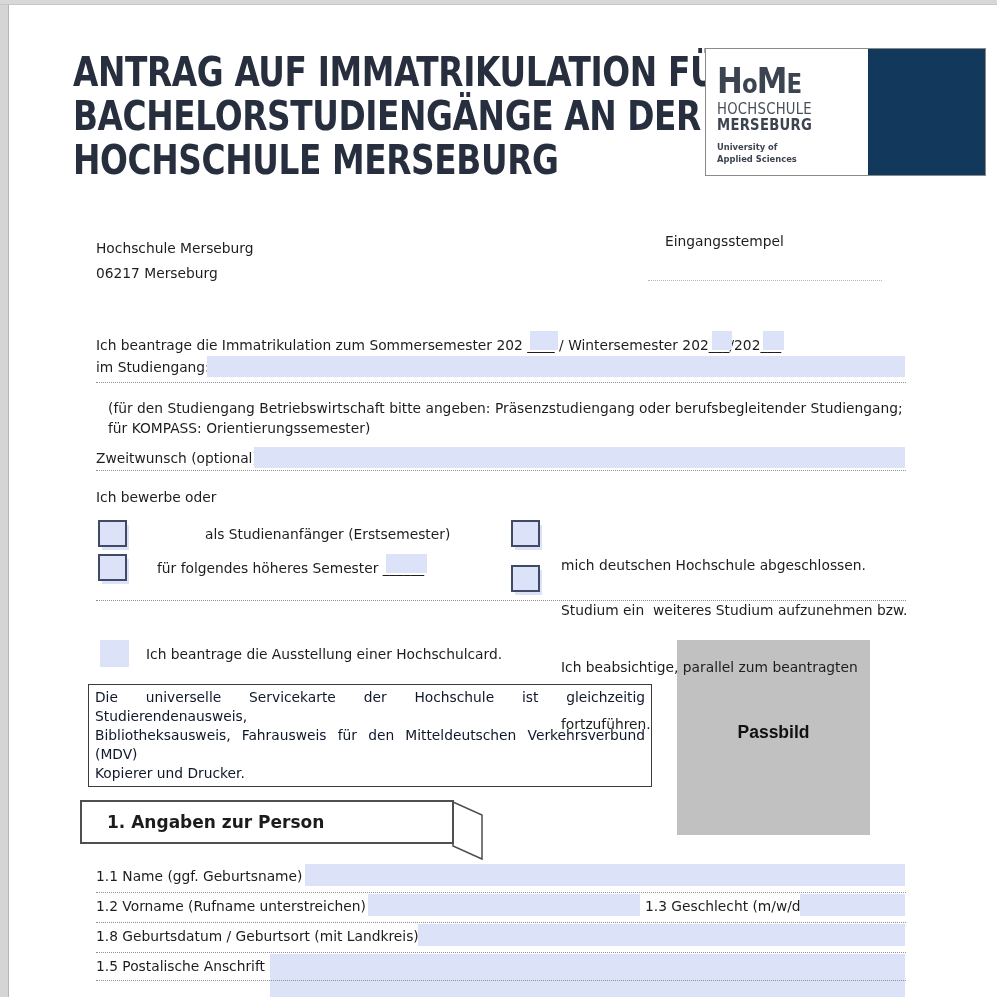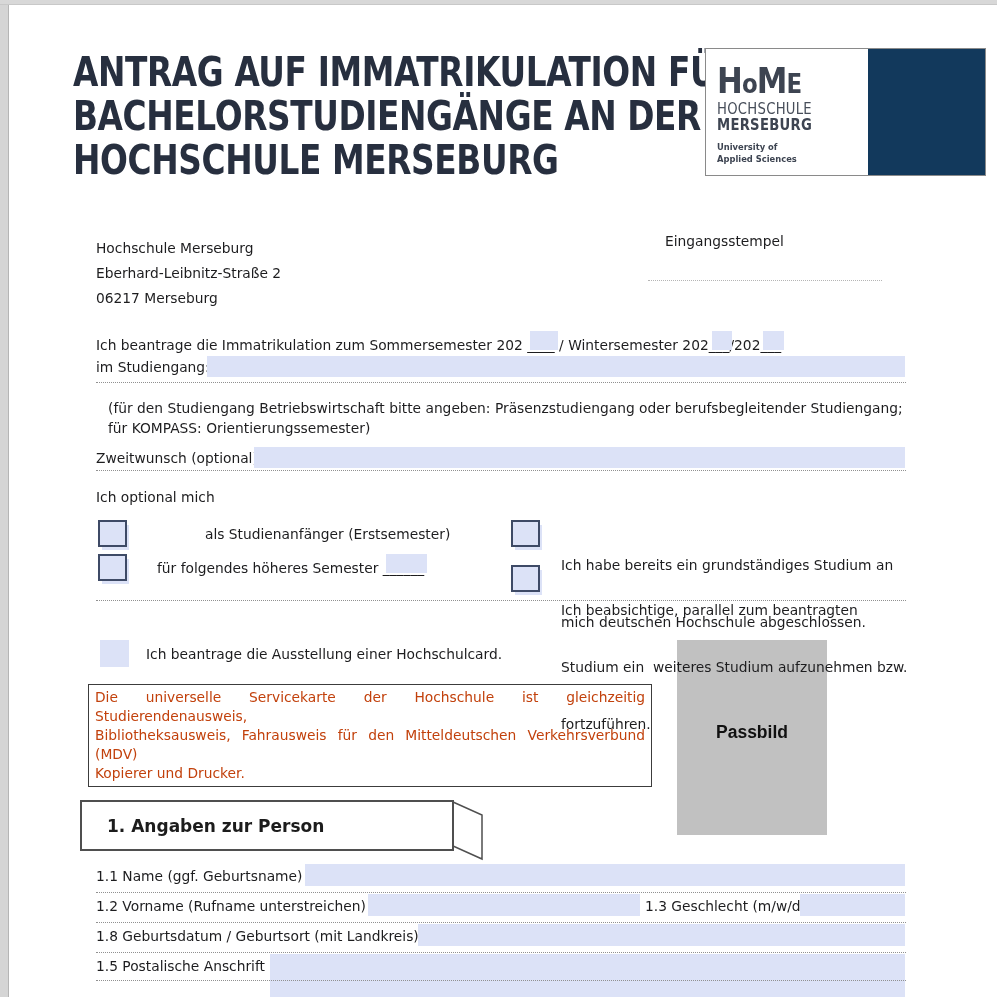--- a/index.html
+++ b/index.html
@@ -72,28 +72,28 @@
   .cb3-text { left:561px; top:518px; line-height:19px; z-index:1; }
   .cb4-text { left:561px; top:563px; line-height:19px; z-index:1; }
   .cb5-label { left:146px; top:646px; }
 
   
   .year { position:relative; display:inline-block; }
   .year-hl { position:absolute; left:3px; bottom:3px; width:100%; height:19px; background:#dce2f7; }
   .us { position:relative; }
 
   .service-box { left:88px; top:684px; width:550px; border:1px solid #3c3c3c; padding:3px 6px;
-                 font-size:13.8px; line-height:19px; color:#c2410c; background:#fff; }
+                 font-size:13.8px; line-height:19px; color:#0f172a; background:#fff; }
   .just { text-align:justify; text-align-last:justify; }
 
-  .passbild { left:677px; top:640px; width:150px; height:195px; background:#c1c1c1;
+  .passbild { left:677px; top:640px; width:193px; height:195px; background:#c1c1c1;
               display:flex; align-items:center; justify-content:center; padding-bottom:10px; box-sizing:border-box;
               font-family:"Liberation Sans", sans-serif; font-weight:bold; font-size:17.5px; color:#111; }
 
-  .sec-hdr { left:80px; top:800px; width:374px; height:51px; box-sizing:border-box;
+  .sec-hdr { left:80px; top:800px; width:374px; height:44px; box-sizing:border-box;
              border:2px solid #4f4f4f; background:#fff; display:flex; align-items:center;
              padding-left:25px; font-weight:bold; font-size:17px; color:#1c1c1c; z-index:2; }
   .sec-ribbon { left:452px; top:798px; z-index:1; }
 
   .r11-label { left:96px; top:868px; }
   .r12-label { left:96px; top:898px; }
   .r13-label { left:645px; top:898px; }
   .r14-label { left:96px; top:928px; }
   .r15-label { left:96px; top:958px; }
   .f-r11 { left:305px; top:864px; width:600px; height:22px; }
@@ -122,21 +122,20 @@
     <div class="logo-school2">MERSEBURG</div>
     <div class="logo-sub">
       <div>University of</div>
       <div>Applied Sciences</div>
     </div>
   </div>
 </div>
 
 <div class="abs recipient t">
   <div>Hochschule Merseburg</div>
-  <div>Eberhard-Leibnitz-Straße 2</div>
   <div>06217 Merseburg</div>
 </div>
 
 <div class="abs stamp-label t">Eingangsstempel</div>
 <div class="abs stamp-dotted"></div>
 
 <div class="abs sem-line t pre"><span>Ich beantrage die Immatrikulation zum Sommersemester 202 </span><span class="year"><span class="year-hl"></span><span class="us">____</span></span><span> / Wintersemester 202</span><span class="year"><span class="year-hl"></span><span class="us">___</span></span><span>/202</span><span class="year"><span class="year-hl"></span><span class="us">___</span></span></div>
 
 <div class="abs studiengang-label t">im Studiengang:</div>
 <div class="abs field f-studiengang"></div>
@@ -144,38 +143,37 @@
 
 <div class="abs note t">
   <div>(für den Studiengang Betriebswirtschaft bitte angeben: Präsenzstudiengang oder berufsbegleitender Studiengang;</div>
   <div>für KOMPASS: Orientierungssemester)</div>
 </div>
 
 <div class="abs zweit-label t">Zweitwunsch (optional):</div>
 <div class="abs field f-zweitwunsch"></div>
 <div class="abs dotted d-zweitwunsch"></div>
 
-<div class="abs apply-header t">Ich optional mich</div>
+<div class="abs apply-header t">Ich bewerbe oder</div>
 
 <div class="abs cb cb1"></div>
 <div class="abs cb1-label t">als Studienanfänger (Erstsemester)</div>
 
 <div class="abs cb cb2"></div>
 <div class="abs cb2-label t pre"><span>für folgendes höheres Semester </span><span class="year"><span class="year-hl"></span><span class="us">______</span></span></div>
 
 <div class="abs cb cb3"></div>
 <div class="abs cb3-text t pre">
-  <div>Ich habe bereits ein grundständiges Studium an</div>
   <div>mich deutschen Hochschule abgeschlossen.</div>
 </div>
 
 <div class="abs cb cb4"></div>
 <div class="abs cb4-text t pre">
+  <div>Studium ein  weiteres Studium aufzunehmen bzw.</div>
   <div>Ich beabsichtige, parallel zum beantragten</div>
-  <div>Studium ein  weiteres Studium aufzunehmen bzw.</div>
   <div>fortzuführen.</div>
 </div>
 
 <div class="abs dotted d-mid"></div>
 
 <div class="abs cb-plain cb5"></div>
 <div class="abs cb5-label t">Ich beantrage die Ausstellung einer Hochschulcard.</div>
 
 <div class="abs service-box">
   <div class="just">Die universelle Servicekarte der Hochschule ist gleichzeitig Studierendenausweis,</div>

